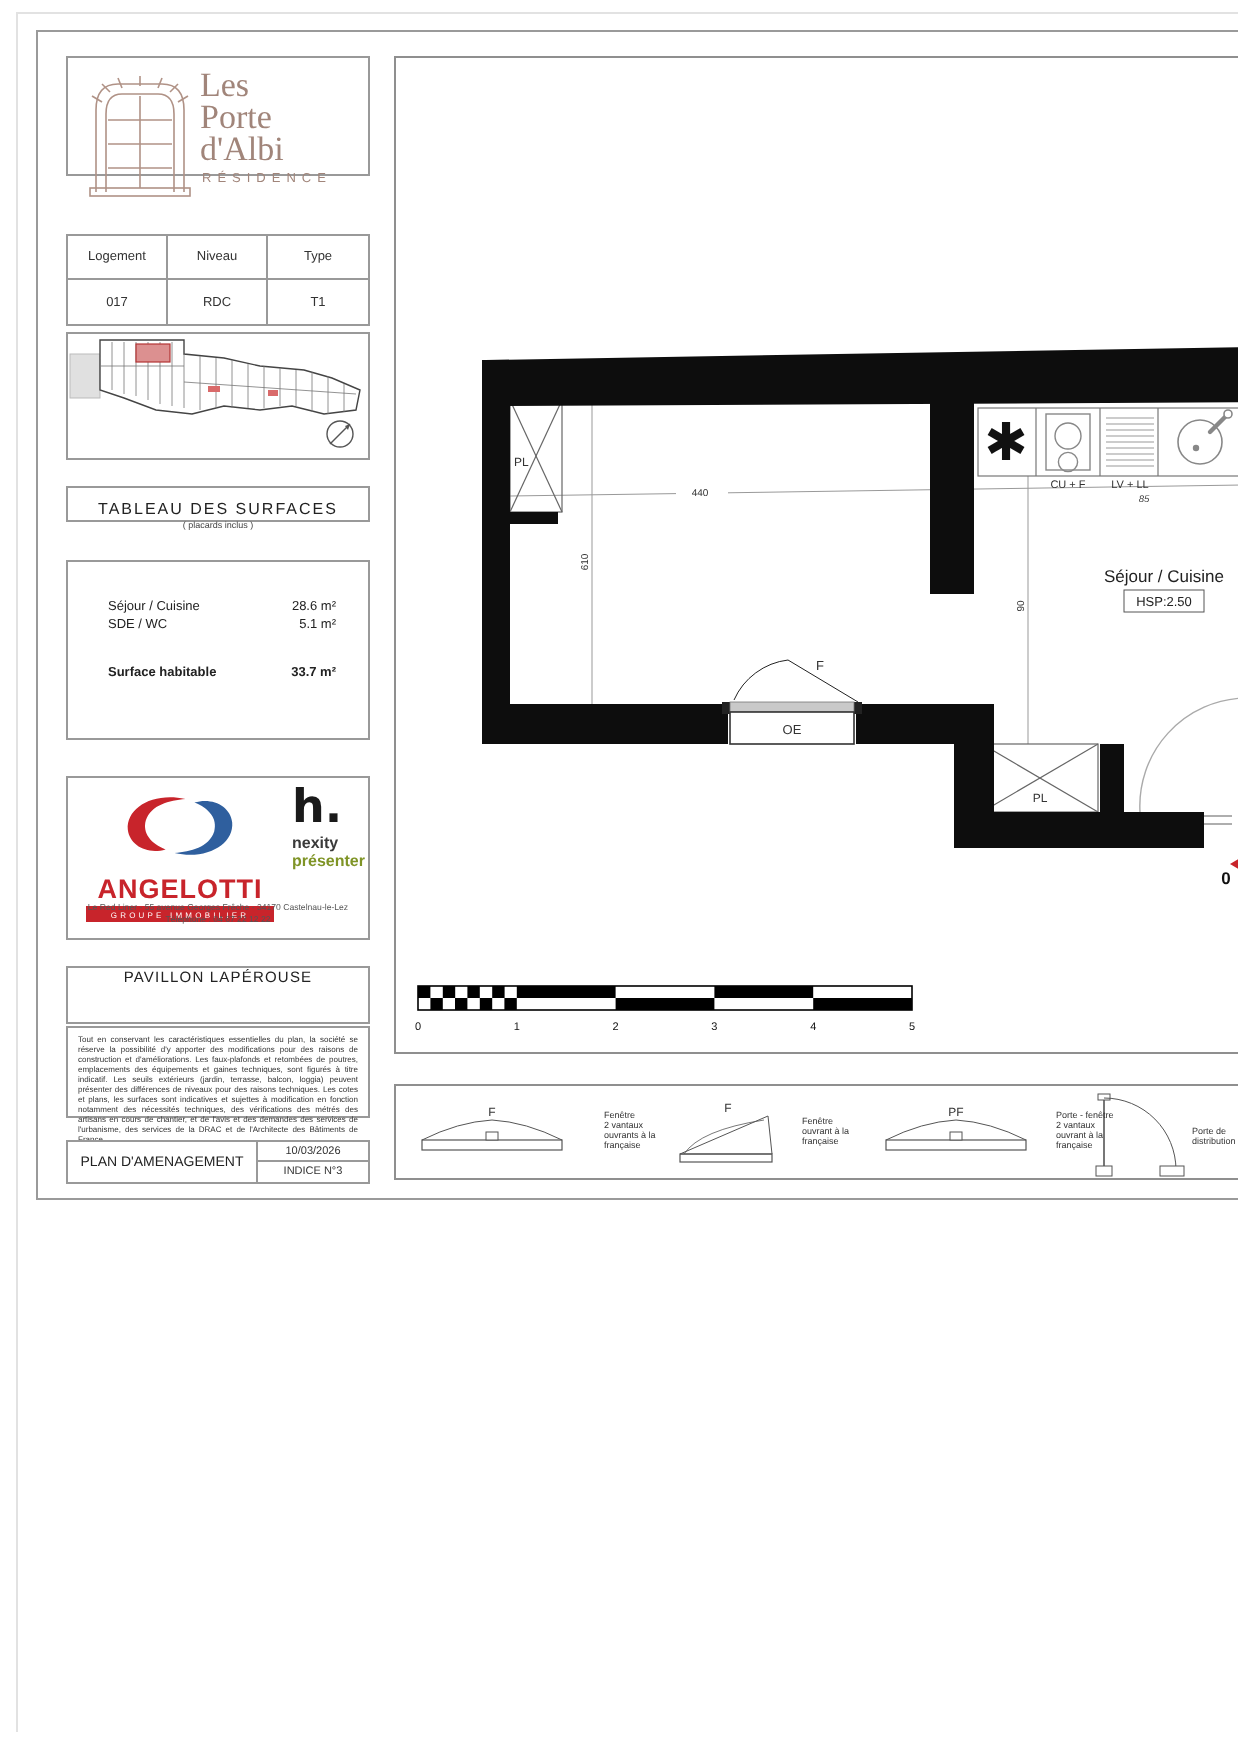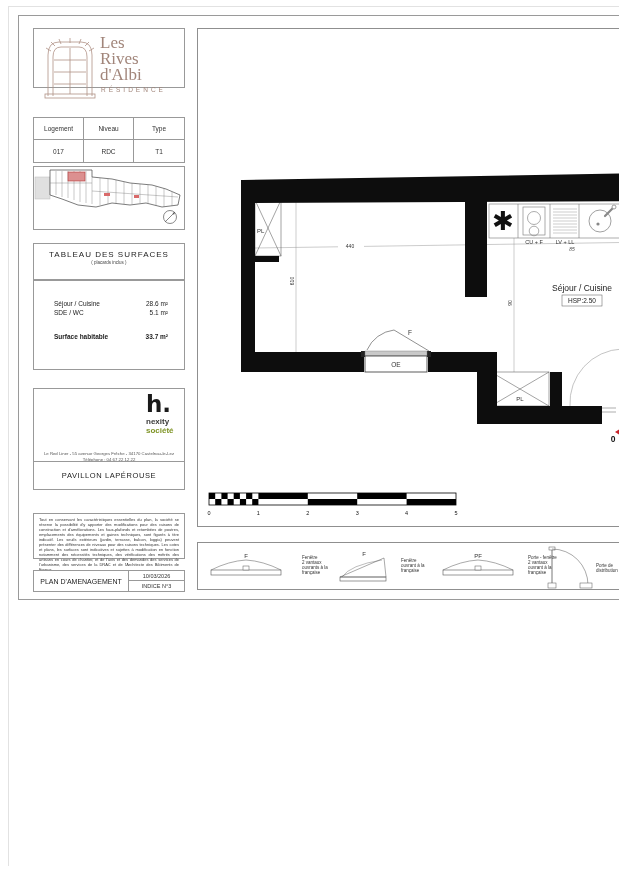--- a/index.html
+++ b/index.html
@@ -22,21 +22,21 @@
   #unit-table{top:117px;height:46px;display:grid;grid-template-columns:1fr 1fr 1fr;grid-template-rows:1fr 1fr;}
   #unit-table .cell{display:flex;align-items:center;justify-content:center;font-size:6.5px;color:#333;
                     border-right:1px solid #999;border-bottom:1px solid #999;}
   #unit-table .cell.last-col{border-right:none;}
   #unit-table .cell.last-row{border-bottom:none;}
 
   
   #siteplan-box{top:166px;height:64px;}
 
   
-  #tableau-box{top:243px;height:37px;text-align:center;}
+  #tableau-box{top:243px;height:18px;text-align:center;}
   #tableau-title{margin-top:6px;font-size:8px;letter-spacing:1px;color:#222;}
   #tableau-sub{font-size:4.5px;color:#444;margin-top:1px;}
 
   
   #surfaces-box{top:280px;height:90px;font-size:6.5px;}
   .surf-row{position:absolute;left:20px;right:16px;display:flex;justify-content:space-between;}
   .surf-total{font-weight:bold;}
 
   
   #logos-box{top:388px;height:82px;}
@@ -44,21 +44,21 @@
   #angelotti-name{font-size:13.5px;font-weight:bold;color:#c8242b;letter-spacing:0.5px;margin-top:1px;}
   #angelotti-band{margin:1px auto 0;width:94px;background:#c8242b;color:#fff;font-size:4px;
                   letter-spacing:1.6px;padding:1.5px 0 1px;}
   #nexity{position:absolute;left:112px;top:4px;width:38px;text-align:left;}
   #nexity-h{font-size:23px;font-weight:bold;color:#1a1a1a;line-height:22px;font-family:"DejaVu Sans",sans-serif;}
   #nexity-name{font-size:8px;color:#3a3a3a;line-height:8px;margin-top:3px;font-weight:bold;}
   #nexity-sub{font-size:8px;font-weight:bold;color:#7f9426;line-height:9px;}
   #dev-address{position:absolute;left:0;right:0;top:62px;text-align:center;font-size:4.3px;color:#555;line-height:6px;}
 
   
-  #pavillon-box{top:461px;height:29px;display:flex;align-items:center;justify-content:center;}
+  #pavillon-box{top:483px;height:29px;display:flex;justify-content:center;}
   #pavillon-title{font-size:7.5px;letter-spacing:0.6px;color:#222;}
 
   
   #legal-box{top:513px;height:46px;padding:3px 5px;}
   #legal-text{font-size:4px;line-height:5px;color:#333;text-align:justify;}
 
   
   #titleblock{top:570px;height:22px;display:grid;grid-template-columns:95px 1fr;}
   #tb-name{display:flex;align-items:center;justify-content:center;font-size:7px;color:#222;border-right:1px solid #999;}
   #tb-right{display:grid;grid-template-rows:1fr 1fr;}
@@ -93,21 +93,21 @@
         <line x1="18" y1="9" x2="16" y2="4"></line>
           <line x1="27" y1="8" x2="27" y2="3"></line>
         <line x1="36" y1="9" x2="38" y2="4"></line>
           <line x1="42" y1="11" x2="46" y2="7"></line>
         <line x1="46" y1="16" x2="51" y2="13"></line>
         <rect x="2" y="59" width="50" height="4"></rect>
       </g>
     </svg>
     <div id="logo-text">
       <div>Les</div>
-      <div>Rives</div>
+      <div>Porte</div>
       <div>d'Albi</div>
     </div>
     <div id="logo-sub">RÉSIDENCE</div>
   </div>
 
   <div class="box" id="unit-table">
     <div class="cell">Logement</div>
     <div class="cell">Niveau</div>
     <div class="cell last-col">Type</div>
     <div class="cell last-row">017</div>
@@ -165,24 +165,33 @@
       <span>SDE / WC</span>
       <span>5.1 m²</span>
     </div>
     <div class="surf-row surf-total" style="top:52px;">
       <span>Surface habitable</span>
       <span>33.7 m²</span>
     </div>
   </div>
 
   <div class="box" id="logos-box">
+    <div id="angelotti">
+      <svg width="64" height="36" viewBox="0 0 70 40">
+        <path d="M38 5 C20 1 5 10 6 22 C7 31 17 36 27 33 C19 30 14 24 16 17 C19 8 29 6 38 5 Z" fill="#c8242b"></path>
+        <path d="M32 35 C50 39 65 30 64 18 C63 9 53 4 43 7 C51 10 56 16 54 23 C51 32 41 34 32 35 Z" fill="#2f5f9e"></path>
+        <circle cx="44" cy="17" r="5" fill="#fff"></circle>
+      </svg>
+      <div id="angelotti-name">ANGELOTTI</div>
+      <div id="angelotti-band">GROUPE IMMOBILIER</div>
+    </div>
     <div id="nexity">
       <div id="nexity-h">h.</div>
       <div id="nexity-name">nexity</div>
-      <div id="nexity-sub">société</div>
+      <div id="nexity-sub">présenter</div>
     </div>
     <div id="dev-address">
       <div>Le Red Liner - 55 avenue Georges Frêche - 34170 Castelnau-le-Lez</div>
       <div>Téléphone : 04 67 22 12 22</div>
     </div>
   </div>
 
   <div class="box" id="pavillon-box">
     <div id="pavillon-title">PAVILLON LAPÉROUSE</div>
   </div>

